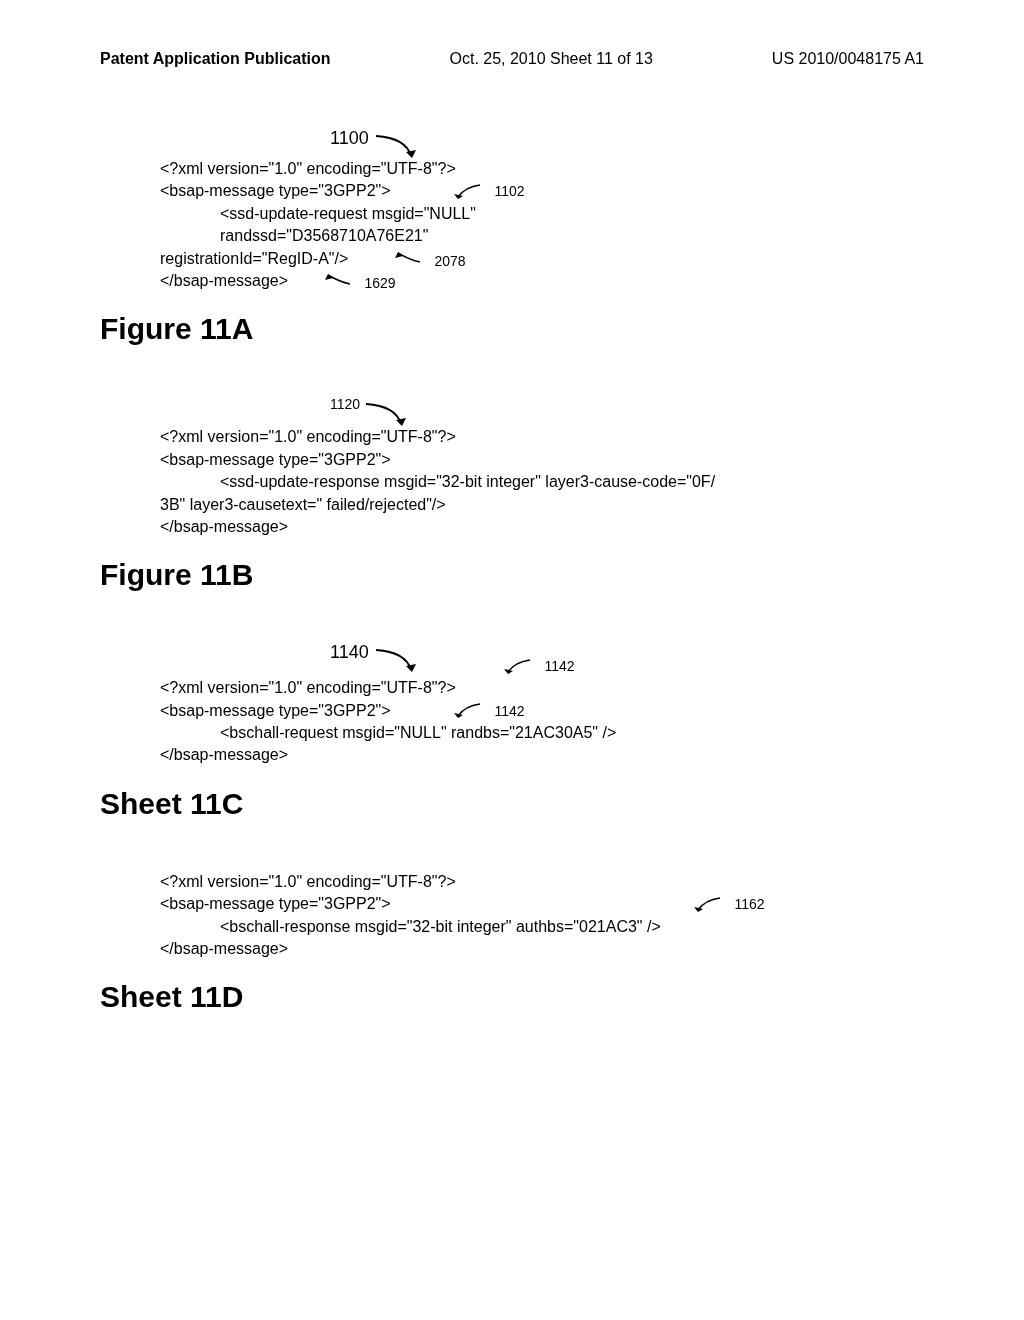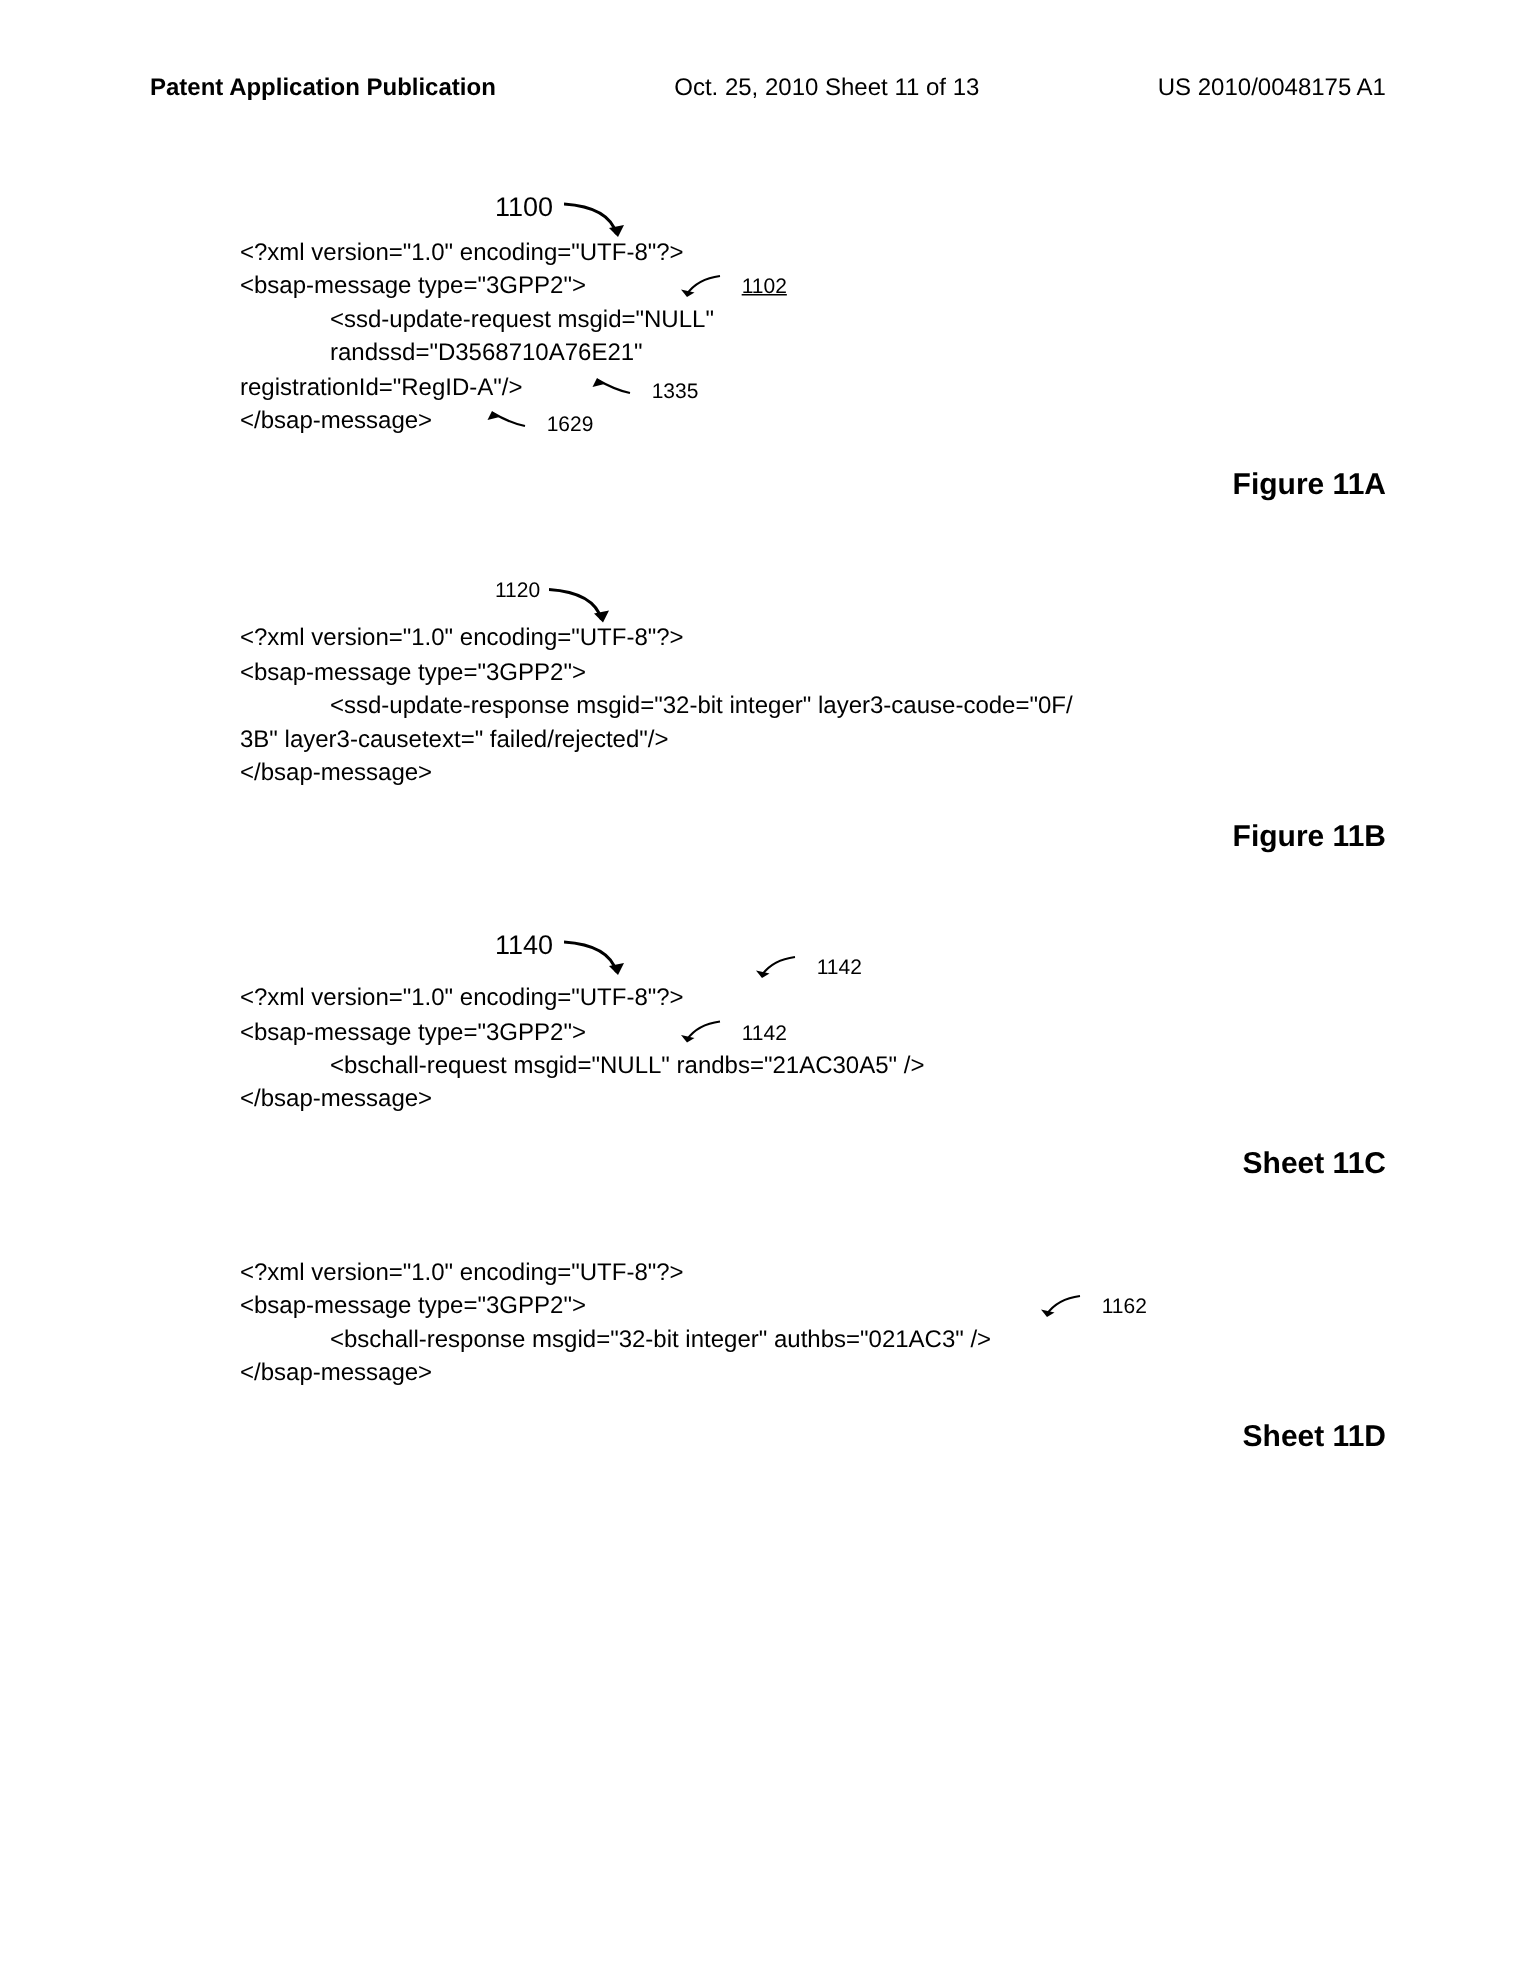--- a/index.html
+++ b/index.html
@@ -41,22 +41,22 @@
       margin-right: 40px;
       position: relative;
     }
     .code-line {
       white-space: nowrap;
     }
     .indent {
       padding-left: 60px;
     }
     .figure-caption {
-      text-align: right;
-      font-size: 20px;
+      text-align: left;
+      font-size: 30px;
       font-weight: bold;
       margin-top: 20px;
       margin-bottom: 30px;
     }
   </style>
 </head>
 <body>
 
 <div class="header">
   <span class="header-left">Patent Application Publication</span>
@@ -76,33 +76,33 @@
   </div>
   <div class="code-block">
     <div class="code-line">&lt;?xml version="1.0" encoding="UTF-8"?&gt;</div>
     <div class="code-line" style="position:relative;">
       <span>&lt;bsap-message type="3GPP2"&gt;</span>
       <span style="position:absolute; left:290px; top:0;">
         <svg width="40" height="20" style="vertical-align:middle;">
           <path d="M 30 3 Q 15 5 8 15" stroke="black" stroke-width="1.5" fill="none"></path>
           <path d="M 4 12 L 8 17 L 13 14" fill="black"></path>
         </svg>
-        <span style="font-size:14px;text-decoration:underline;">1102</span>
+        <span style="font-size:14px;">1102</span>
       </span>
     </div>
     <div class="code-line indent">&lt;ssd-update-request msgid="NULL"</div>
     <div class="code-line indent">randssd="D3568710A76E21"</div>
     <div class="code-line" style="position:relative;">
       <span>registrationId="RegID-A"/&gt;</span>
       <span style="position:absolute; left:230px; top:2px;">
         <svg width="40" height="18" style="vertical-align:top;">
           <path d="M 8 3 Q 20 10 30 12" stroke="black" stroke-width="1.5" fill="none"></path>
           <path d="M 5 8 L 8 2 L 13 6" fill="black"></path>
         </svg>
-        <span style="font-size:14px;">1335</span>
+        <span style="font-size:14px;">2078</span>
       </span>
     </div>
     <div class="code-line" style="position:relative;">
       <span>&lt;/bsap-message&gt;</span>
       <span style="position:absolute; left:160px; top:2px;">
         <svg width="40" height="18" style="vertical-align:top;">
           <path d="M 8 3 Q 20 10 30 12" stroke="black" stroke-width="1.5" fill="none"></path>
           <path d="M 5 8 L 8 2 L 13 6" fill="black"></path>
         </svg>
         <span style="font-size:14px;">1629</span>

